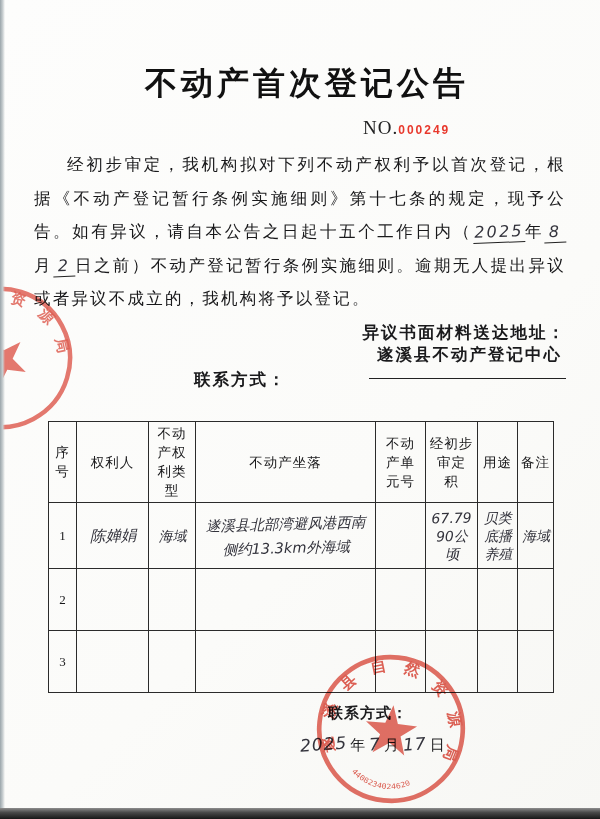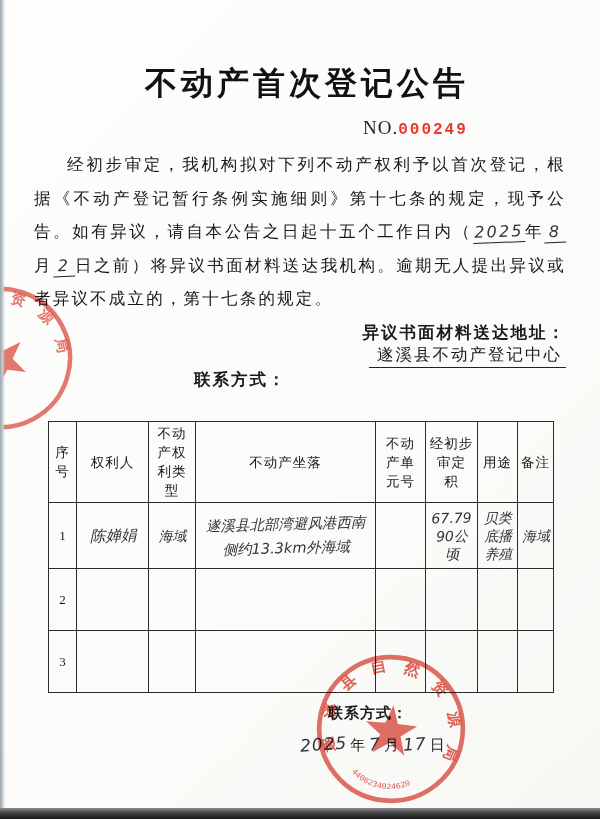--- a/index.html
+++ b/index.html
@@ -26,22 +26,22 @@
     position:absolute;top:55px;left:0;width:100%;
     margin:7px;text-align:center;
     font-family:"Liberation Sans","DejaVu Sans",sans-serif;
     font-size:32px;font-weight:700;letter-spacing:4px;color:#111;
   }
   .docno{
     position:absolute;top:117px;left:363px;
     font-size:19px;letter-spacing:1px;color:#222;
   }
   .docno .no-digits{
-    font-family:Liberation Mono, monospace;
-    font-weight:700;color:#e8382c;letter-spacing:2px;font-size:16px;
+    font-family:Liberation Sans, sans-serif;
+    font-weight:700;color:#e8382c;letter-spacing:2px;font-size:12px;
   }
   .body-par{
     position:absolute;top:148px;left:34px;width:532px;
     margin:0;font-size:16.5px;line-height:33.5px;letter-spacing:2.2px;
     text-align:justify;text-indent:2em;color:#19191b;
   }
   .hw{
     font-family:"DejaVu Sans","Liberation Sans",sans-serif;
     font-style:italic;color:#34343d;
   }
@@ -52,21 +52,21 @@
   }
   .hw-inline.wide{min-width:52px;}
   .hw-inline.narrow{min-width:22px;}
   .field-line{
     position:absolute;display:flex;align-items:flex-end;
     font-size:16.5px;letter-spacing:2px;font-weight:600;color:#1a1a1c;
   }
   .field-line .lbl{white-space:nowrap;}
   .field-line .val{
     flex:1 1 auto;border-bottom:1.7px solid #222;
-    padding:0 4px 1px 8px;white-space:nowrap;font-weight:400;
+    padding:0 4px 12px 8px;white-space:nowrap;font-weight:700;
   }
   .line-address{top:322px;left:94px;width:472px;flex-direction:column;}
   .line-contact{top:369px;left:194px;width:376px;}
   table.reg{
     position:absolute;top:421px;left:48px;
     border-collapse:collapse;table-layout:fixed;width:505px;
     font-size:13px;color:#18181a;
   }
   table.reg th,table.reg td{
     border:1.6px solid #2b2b2b;padding:2px 3px;
@@ -108,21 +108,21 @@
 
 <div class="page">
 
   <div class="edge-left"></div>
   <div class="edge-bottom"></div>
 
   <h1 class="title">不动产首次登记公告</h1>
 
   <div class="docno"><span class="no-prefix">NO.</span><span class="no-digits">000249</span></div>
 
-  <p class="body-par"><span>经初步审定，我机构拟对下列不动产权利予以首次登记，根据《不动产登记暂行条例实施细则》第十七条的规定，现予公告。如有异议，请自本公告之日起十五个工作日内（</span><span class="hw hw-inline wide">2025</span><span>年</span><span class="hw hw-inline narrow">8</span><span>月</span><span class="hw hw-inline narrow">2</span><span>日之前）将异议书面材料送达我机构。逾期无人提出异议或者异议不成立的，第十七条的规定。</span></p>
+  <p class="body-par"><span>经初步审定，我机构拟对下列不动产权利予以首次登记，根据《不动产登记暂行条例实施细则》第十七条的规定，现予公告。如有异议，请自本公告之日起十五个工作日内（</span><span class="hw hw-inline wide">2025</span><span>年</span><span class="hw hw-inline narrow">8</span><span>月</span><span class="hw hw-inline narrow">2</span><span>日之前）不动产登记暂行条例实施细则。逾期无人提出异议或者异议不成立的，我机构将予以登记。</span></p>
 
   <div class="field-line line-address">
     <span class="lbl">异议书面材料送达地址：</span>
     <span class="val">遂溪县不动产登记中心</span>
   </div>
 
   <div class="field-line line-contact">
     <span class="lbl">联系方式：</span>
   </div>
 

